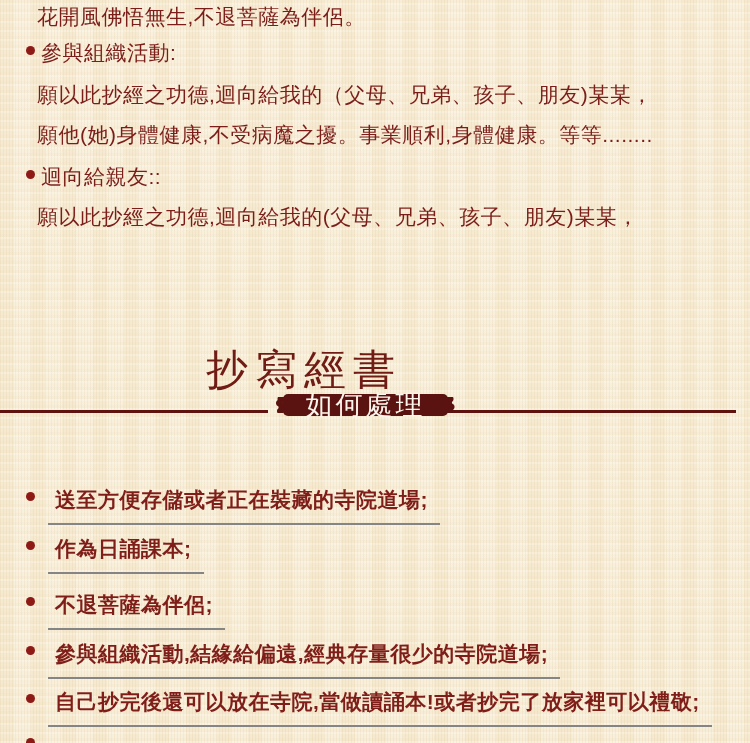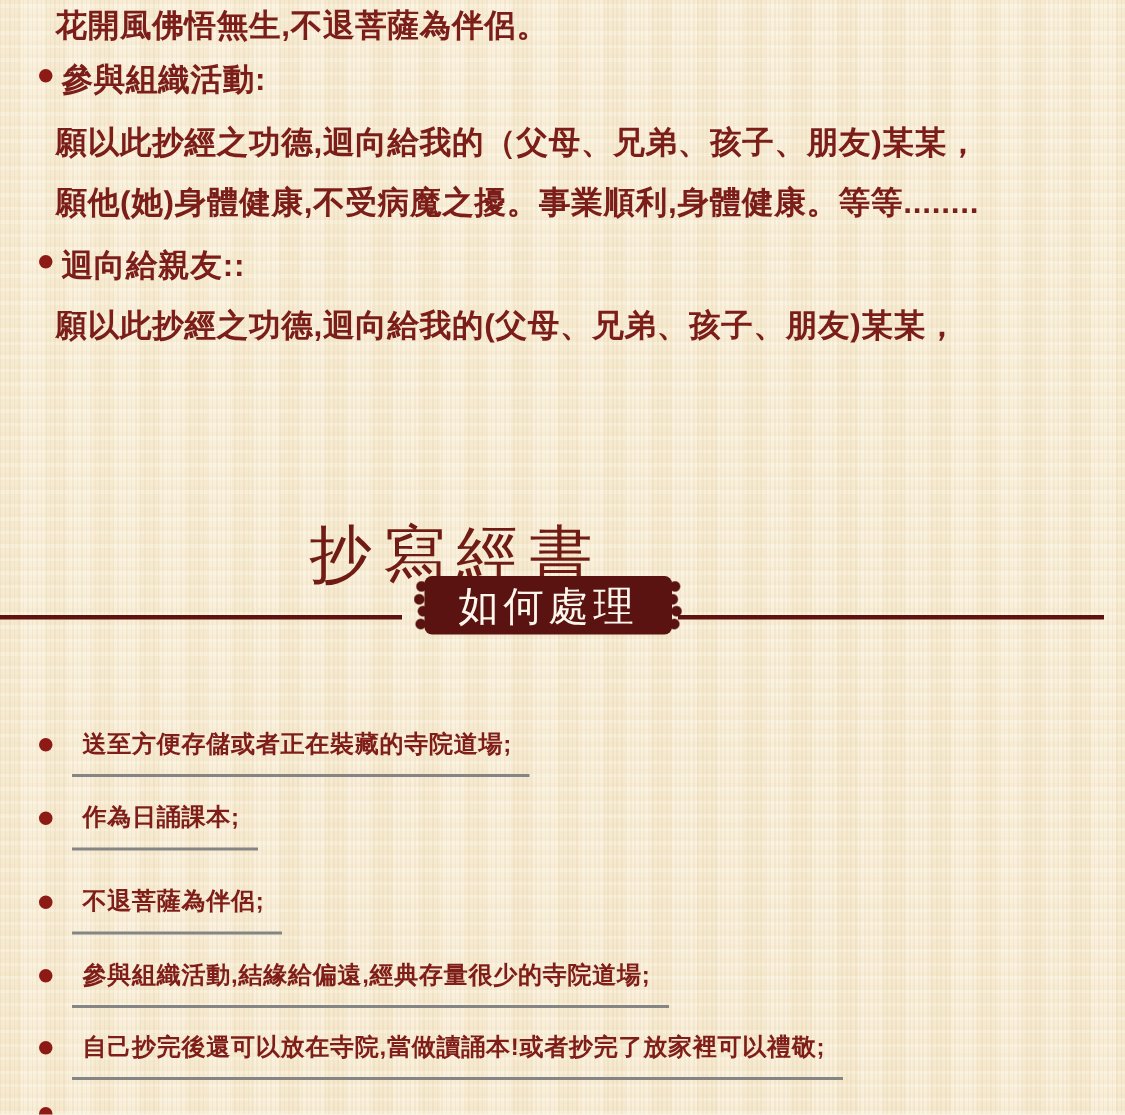--- a/index.html
+++ b/index.html
@@ -11,38 +11,38 @@
     position:absolute;inset:0;
     background-color:#f8eed8;
     background-image:
       repeating-linear-gradient(90deg, rgba(216,190,146,0.16) 0 1px, rgba(255,255,255,0) 1px 3px),
       repeating-linear-gradient(0deg, rgba(255,251,240,0.30) 0 2px, rgba(238,220,184,0.14) 2px 5px, rgba(255,255,255,0) 5px 9px),
       repeating-linear-gradient(90deg, rgba(242,228,198,0.35) 0 14px, rgba(252,245,230,0.35) 14px 31px),
       linear-gradient(#f8eed8,#f7ecd4);
   }
   .intro-line{
     position:absolute;left:37px;
-    font-size:21px;font-weight:700;letter-spacing:0.5px;
+    font-size:21px;font-weight:400;letter-spacing:0.5px;
     color:#7b1d18;white-space:nowrap;
   }
   .bullet-dot{
     position:absolute;left:26px;width:9px;height:9px;border-radius:50%;
     background:#8e1a16;
   }
   .sec-title{
     position:absolute;left:0;top:342px;width:608px;text-align:center;
     font-size:42px;font-weight:400;letter-spacing:7px;color:#701b14;
   }
   .divider-line{
     position:absolute;top:410px;height:3px;background:#5e130f;
   }
   .line-left{left:0;width:268px;}
   .line-right{left:452px;width:284px;}
   .badge{
-    position:absolute;left:283px;top:384px;width:165px;height:39px;
+    position:absolute;left:283px;top:394px;width:165px;height:22px;
     background:#5a1310;border-radius:5px;
     display:flex;align-items:center;justify-content:center;
   }
   .badge::before,.badge::after{
     content:"";position:absolute;top:3px;bottom:3px;width:10px;
     background:
       radial-gradient(circle at 50% 12%, #5a1310 3px, rgba(0,0,0,0) 4px),
       radial-gradient(circle at 35% 38%, #5a1310 3px, rgba(0,0,0,0) 4px),
       radial-gradient(circle at 60% 62%, #5a1310 3px, rgba(0,0,0,0) 4px),
       radial-gradient(circle at 45% 88%, #5a1310 3px, rgba(0,0,0,0) 4px);
@@ -51,21 +51,21 @@
   .badge::after{right:-7px;}
   .badge-text{
     color:#fcf6ec;font-size:27px;letter-spacing:3px;font-weight:400;
     position:relative;z-index:1;
   }
   .list-item{
     position:absolute;left:48px;white-space:nowrap;
   }
   .list-item .li-text{
     display:inline-block;
-    font-size:16px;font-weight:700;color:#7f1d18;letter-spacing:0.5px;
+    font-size:21px;font-weight:700;color:#7f1d18;letter-spacing:0.5px;
     padding:0 12px 9px 7px;
     border-bottom:2px solid #858585;
   }
   .li-1{top:486px;}
   .li-2{top:535px;}
   .li-3{top:591px;}
   .li-4{top:640px;}
   .li-5{top:688px;}
   .ld-1{top:492px;}
   .ld-2{top:541px;}

